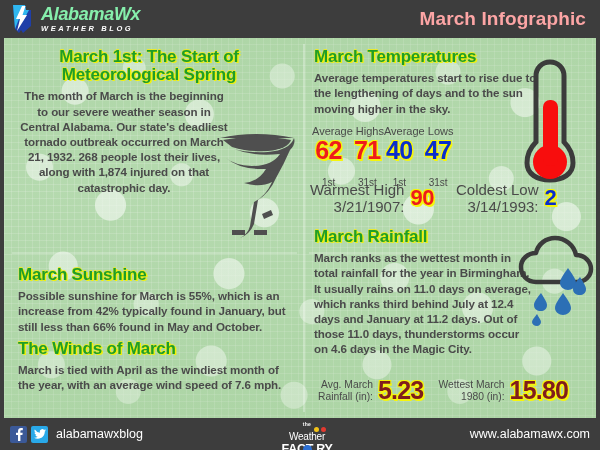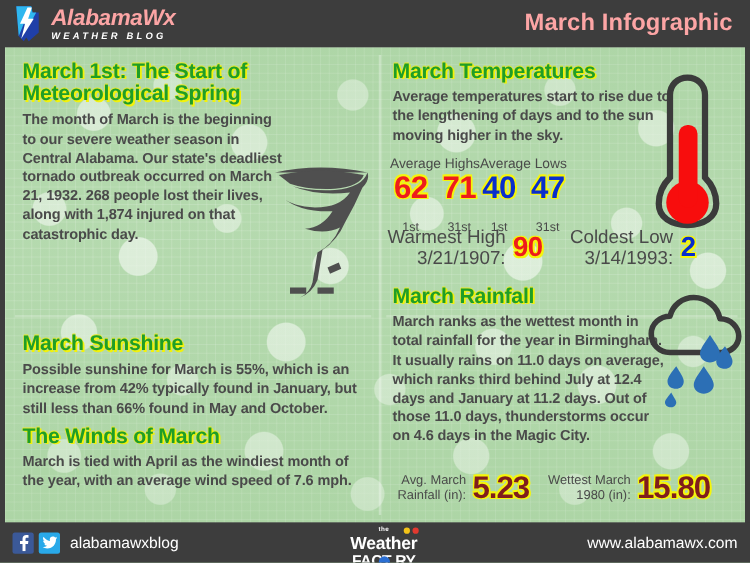--- a/index.html
+++ b/index.html
@@ -9,21 +9,21 @@
     background:#3b3b3b;
   }
   .page{position:relative;width:600px;height:450px;background:#3d3d3d;}
 
   
   .header{position:absolute;left:0;top:0;width:600px;height:38px;background:#3d3d3d;
           display:flex;align-items:center;justify-content:space-between;padding:0 10px;box-sizing:border-box;}
   .brand{display:flex;align-items:center;gap:7px;}
   .al-logo{width:24px;height:30px;position:relative;}
   .brand-text{display:flex;flex-direction:column;line-height:1;}
-  .brand-name{color:#fca5a5;font-size:18px;font-weight:bold;font-style:italic;letter-spacing:-0.3px;}
+  .brand-name{color:#86efac;font-size:18px;font-weight:bold;font-style:italic;letter-spacing:-0.3px;}
   .brand-sub{color:#fff;font-size:7.5px;font-weight:bold;font-style:italic;letter-spacing:2.6px;margin-top:2px;}
   .doc-title{color:#fca5a5;font-size:19px;font-weight:bold;letter-spacing:0.1px;padding-right:4px;}
 
   
   .board{position:absolute;left:4px;top:38px;width:592px;height:380px;
          background:#bfe0ba;overflow:hidden;}
   .clover-bg{position:absolute;inset:0;
     background-color:#b9dcb3;
     background-image:
       radial-gradient(circle at 12% 14%, rgba(255,255,255,.72) 0 13px, rgba(255,255,255,0) 14px),
@@ -105,21 +105,21 @@
   
   .footer{position:absolute;left:0;top:418px;width:600px;height:32px;background:#3d3d3d;
           display:flex;align-items:center;}
   .soc{display:flex;align-items:center;gap:4px;margin-left:10px;}
   .sq{width:17px;height:17px;border-radius:2px;display:flex;align-items:center;justify-content:center;}
   .fb{background:#3b5998;}
   .tw{background:#29a9e9;}
   .handle{color:#fff;font-size:12.5px;margin-left:8px;}
   .wfactory{position:absolute;left:272px;top:4px;width:70px;text-align:center;color:#fff;line-height:1;}
   .wf-the{font-size:5px;font-weight:bold;letter-spacing:.3px;}
-  .wf-weather{font-size:14px;font-weight:bold;letter-spacing:-.2px;}
+  .wf-weather{font-size:10px;font-weight:normal;letter-spacing:-.2px;}
   .wf-factory{font-size:12.5px;font-weight:bold;letter-spacing:-.3px;position:relative;}
   .site{position:absolute;right:10px;color:#fff;font-size:12.5px;}
   .dot-y{position:absolute;width:5px;height:5px;border-radius:50%;background:#f3c318;right:6px;top:-5px;}
   .dot-r{position:absolute;width:5px;height:5px;border-radius:50%;background:#e2392f;right:-1px;top:-5px;}
   .dot-b{position:absolute;width:9px;height:9px;border-radius:50%;background:#2b6fd4;left:31px;top:2px;}
   svg{display:block;}
 </style>
 </head>
 <body>
 
@@ -144,21 +144,21 @@
 
   <div class="board">
     <div class="clover-bg"></div>
     <div class="tint"></div>
     <div class="vdiv"></div>
     <div class="hdiv-l"></div>
     <div class="hdiv-r"></div>
 
     <div class="col col-left">
 
-      <div class="sec" style="left:14px;top:10px;width:278px;">
+      <div class="sec" style="left:14px;top:10px;width:278px;text-align:center;">
         <div class="sec-title" style="width:262px;">March 1st: The Start of Meteorological Spring</div>
         <div class="sec-body" style="width:212px;">The month of March is the beginning to our severe weather season in Central Alabama. Our state's deadliest tornado outbreak occurred on March 21, 1932. 268 people lost their lives, along with 1,874 injured on that catastrophic day.</div>
       </div>
 
       <div style="position:absolute;left:206px;top:92px;">
         <svg width="92" height="112" viewBox="0 0 92 112">
           <g fill="#4f4f4f">
             <path d="M10 8 Q46 0 84 8 Q80 20 58 22 Q38 23 24 19 Q44 27 70 24 Q62 36 42 36 Q24 35 16 28 Q30 40 56 39 Q48 52 34 53 Q50 58 62 52 Q56 66 44 72 L40 96 Q38 104 30 108 Q40 104 44 94 L48 70 Q60 62 66 48 Q74 34 80 20 Q86 14 84 8 Z"></path>
             <path d="M13 10 Q46 3 81 10 Q78 19 58 21 Q36 22 22 17 Z"></path>
             <path d="M52 84 l9 -4 2 5 -9 4 z"></path>

